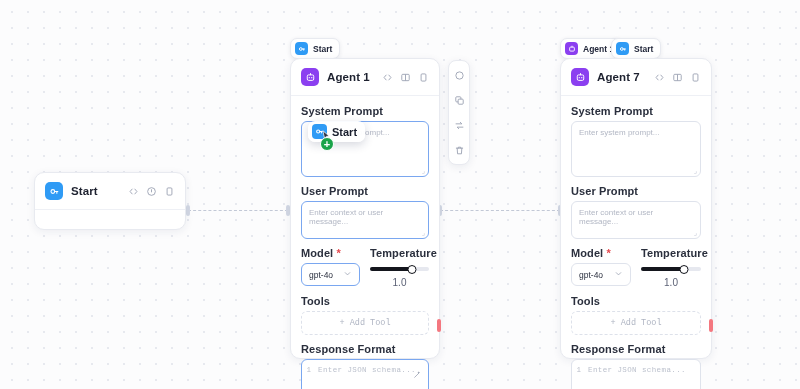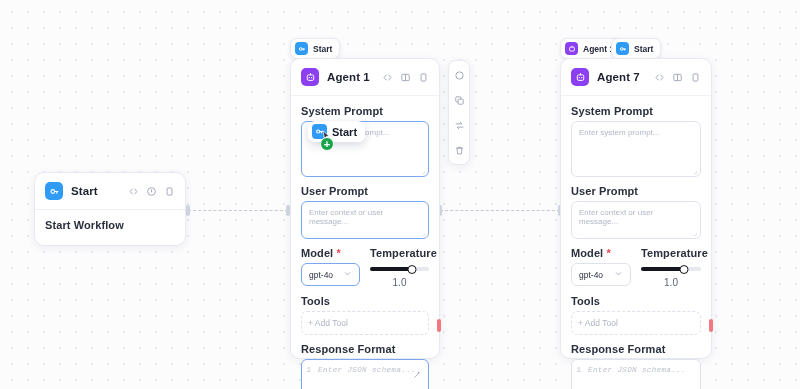--- a/index.html
+++ b/index.html
@@ -123,23 +123,24 @@
     text-align: center;
     font-size: 10px;
     color: #5b6175;
     margin-top: 2px;
   }
 
   .add-tool {
     border: 1px dashed #dde1ea;
     border-radius: 6px;
     padding: 6px;
-    text-align: left;
+    text-align: center;
     font-size: 8.5px;
     color: #aeb4c2;
+    font-family: Liberation Mono, monospace;
   }
 
   
   .code-editor {
     border: 1px solid #dfe3ec;
     border-radius: 6px;
     background: #fff;
     position: relative;
     height: 52px;
     overflow: hidden;
@@ -148,21 +149,21 @@
   .code-editor.focused { border: 1.4px solid #7aa7f0; }
   .code-line {
     display: flex; align-items: flex-start;
     padding: 6px 6px 0 0;
     font-size: 7.5px;
   }
   .gutter {
     width: 16px; text-align: right;
     color: #b8bdc9; padding-right: 7px; flex: 0 0 auto;
   }
-  .code-text { color: #bcc1cd; letter-spacing: .4px; font-style: italic; }
+  .code-text { color: #bcc1cd; letter-spacing: .4px; }
   .wand {
     position: absolute; right: 6px; top: 6px;
     color: #9aa1b1;
   }
 
   
   .chip {
     position: absolute;
     display: inline-flex; align-items: center; gap: 5px;
     background: #ffffff;
@@ -282,21 +283,20 @@
           </svg>
         </span>
         <span>
           <svg width="11" height="11" viewBox="0 0 16 16" fill="none">
             <rect x="4.5" y="2.8" width="7" height="10.4" rx="1.4" stroke="#9aa1b1" stroke-width="1.3"></rect>
           </svg>
         </span>
       </span>
     </div>
     <div class="node-body">
-      <div class="field-label">Start Workflow</div>
     </div>
   </div>
 
   <div class="chip" style="left:290px; top:38px;">
     <span class="badge blue">
       <svg width="8" height="8" viewBox="0 0 16 16" fill="none">
         <circle cx="5.6" cy="8" r="2.7" stroke="#fff" stroke-width="1.9"></circle>
         <path d="M8.4 8h4.4M11.4 8v2.4" stroke="#fff" stroke-width="1.9" stroke-linecap="round"></path>
       </svg>
     </span>

